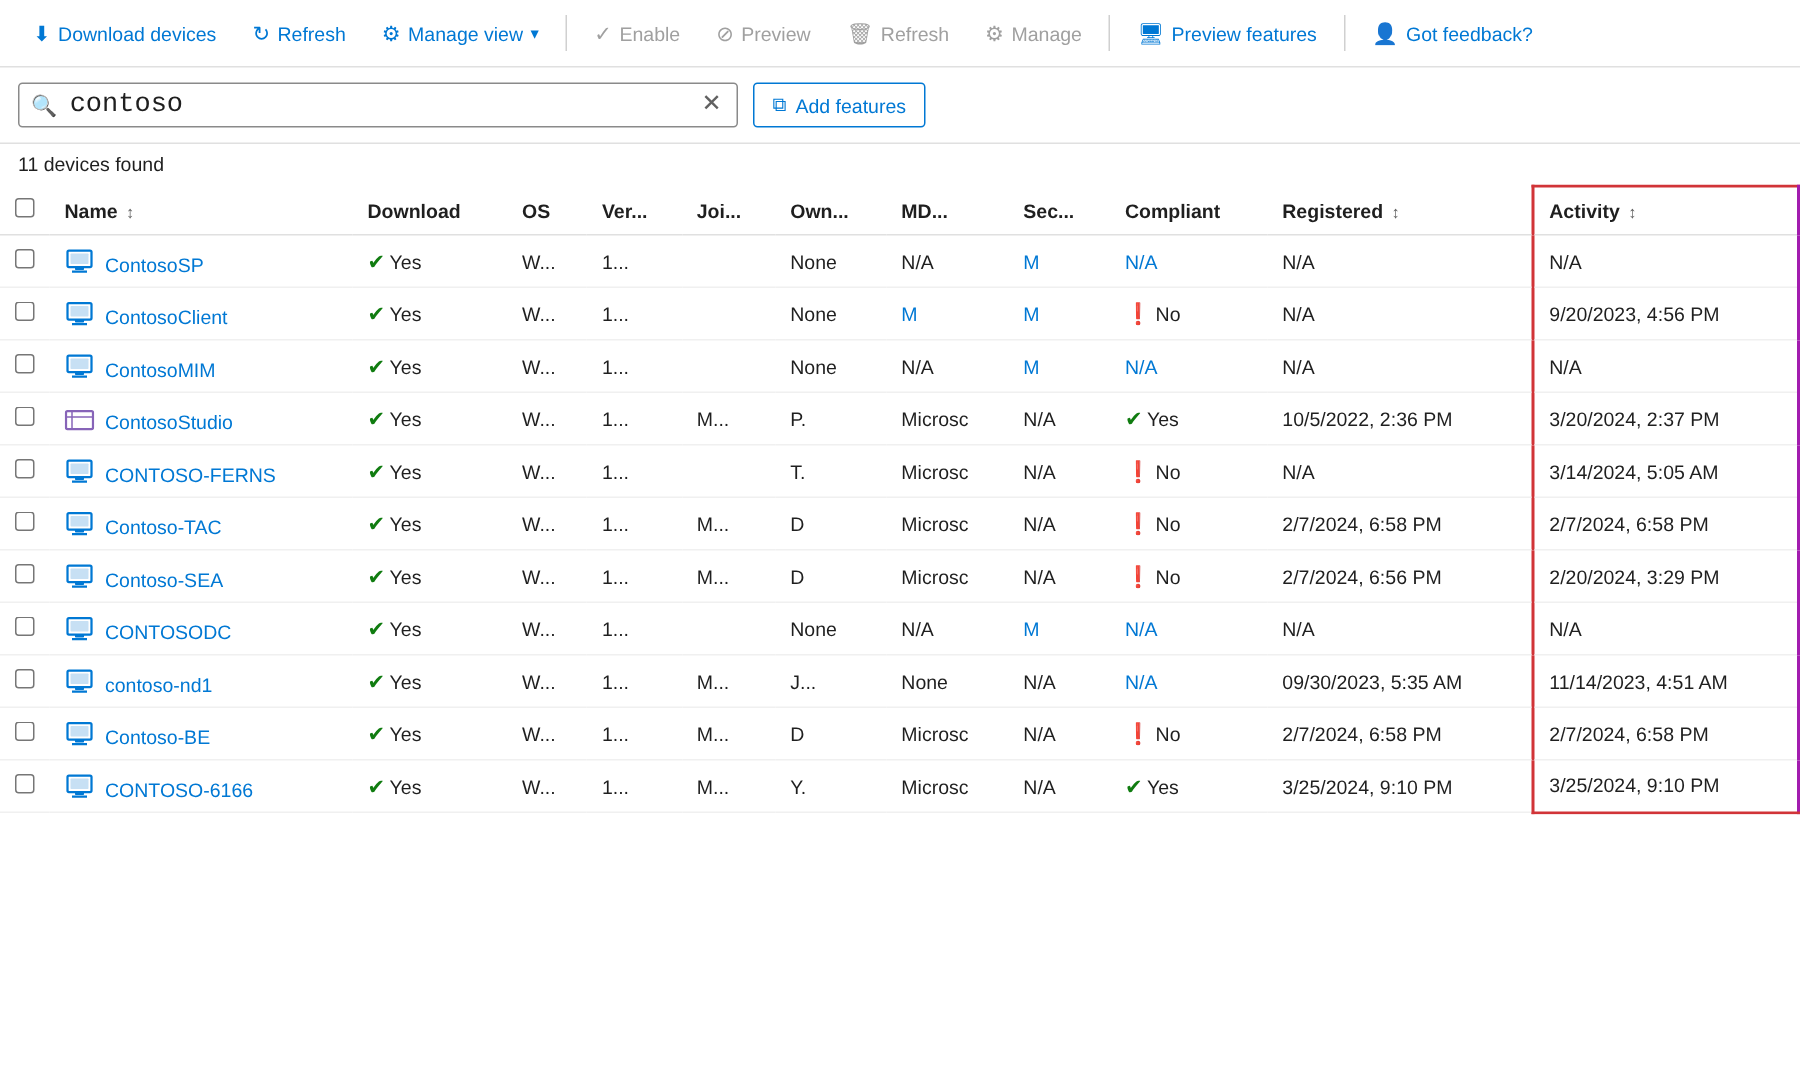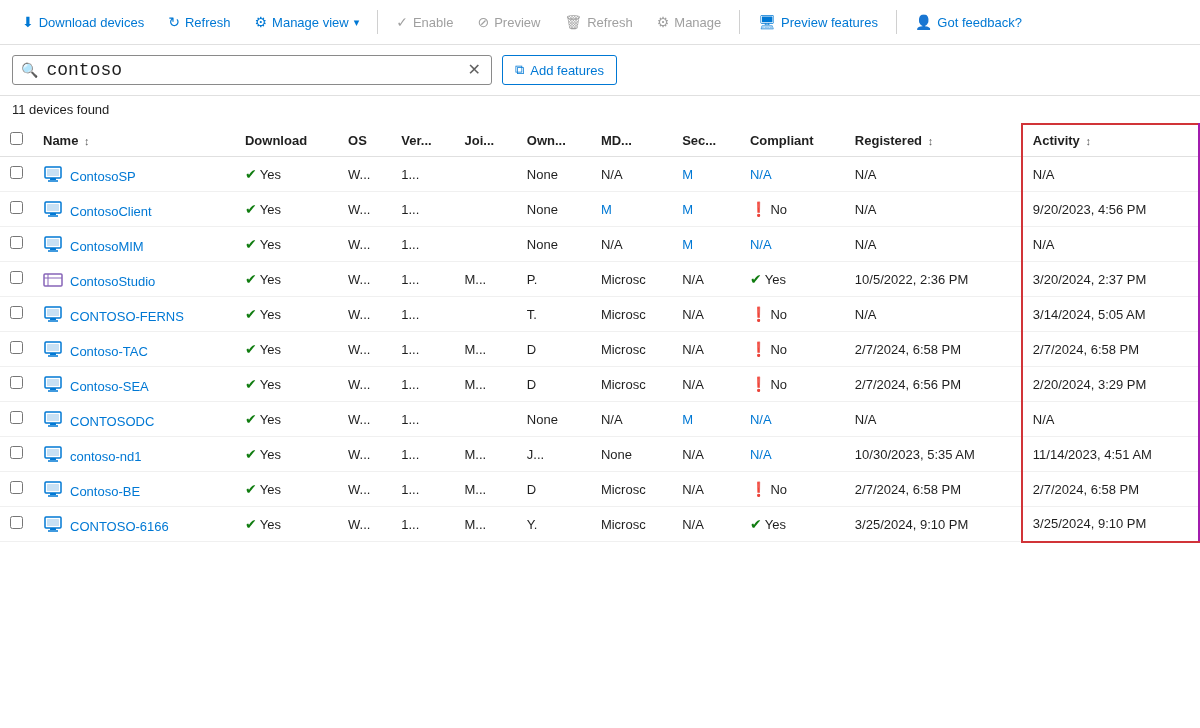--- a/index.html
+++ b/index.html
@@ -503,21 +503,21 @@
           <td>
             <span class="badge-yes"><span class="check">✔</span> Yes</span>
           </td>
           <td>W...</td>
           <td>1...</td>
           <td>M...</td>
           <td>J...</td>
           <td>None</td>
           <td>N/A</td>
           <td><span class="na-link">N/A</span></td>
-          <td>10/30/2023, 5:35 AM</td>
+          <td>09/30/2023, 5:35 AM</td>
           <td class="activity-col">11/14/2023, 4:51 AM</td>
         </tr>
         <tr>
           <td class="checkbox-cell"><input type="checkbox" style=""></td>
           <td>
             <a class="device-name" href="#">
               <span class="device-icon">
                 <svg width="20" height="20" viewBox="0 0 20 20" fill="none">
                   <rect x="2" y="3" width="16" height="11" rx="1" stroke="#0078d4" stroke-width="1.5" fill="none"></rect>
                   <rect x="4" y="5" width="12" height="7" fill="#c7e0f4" rx="0.5"></rect>

